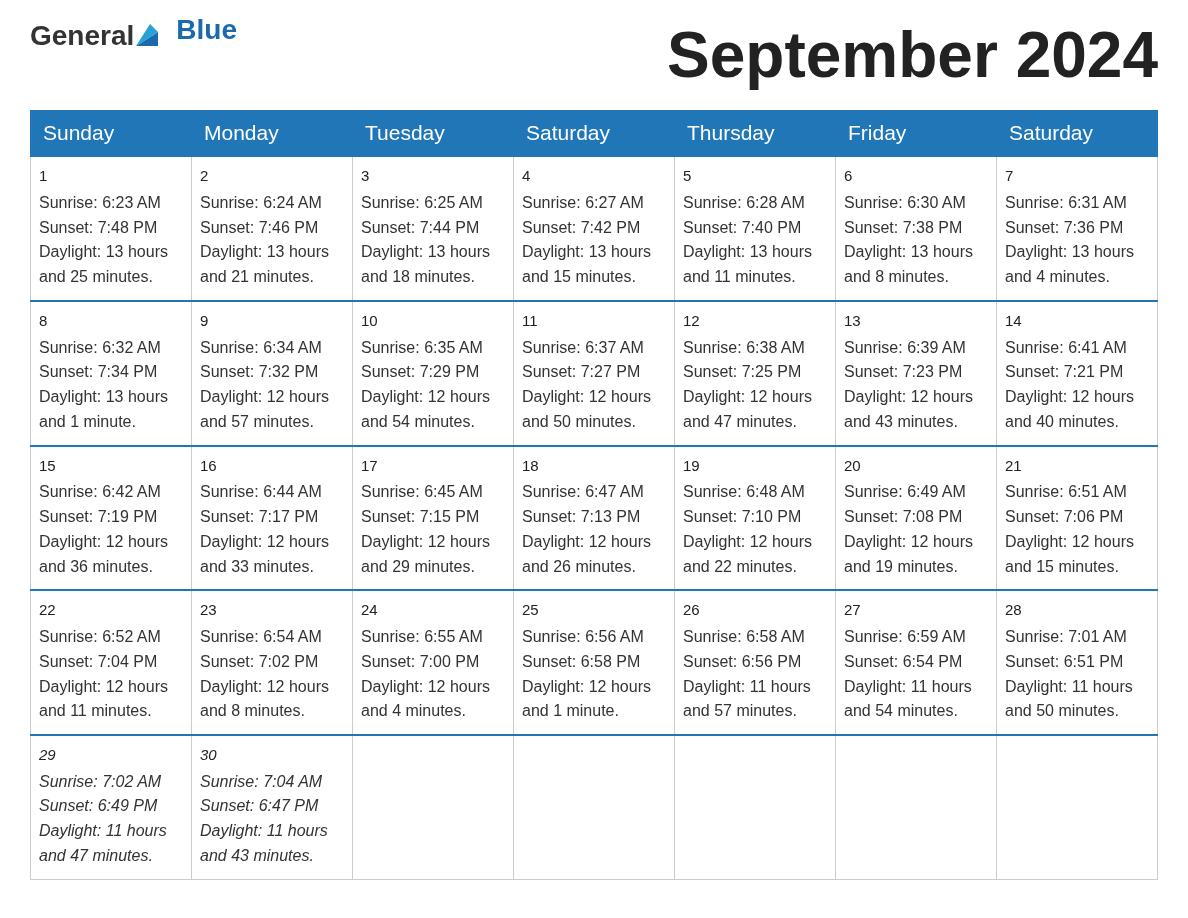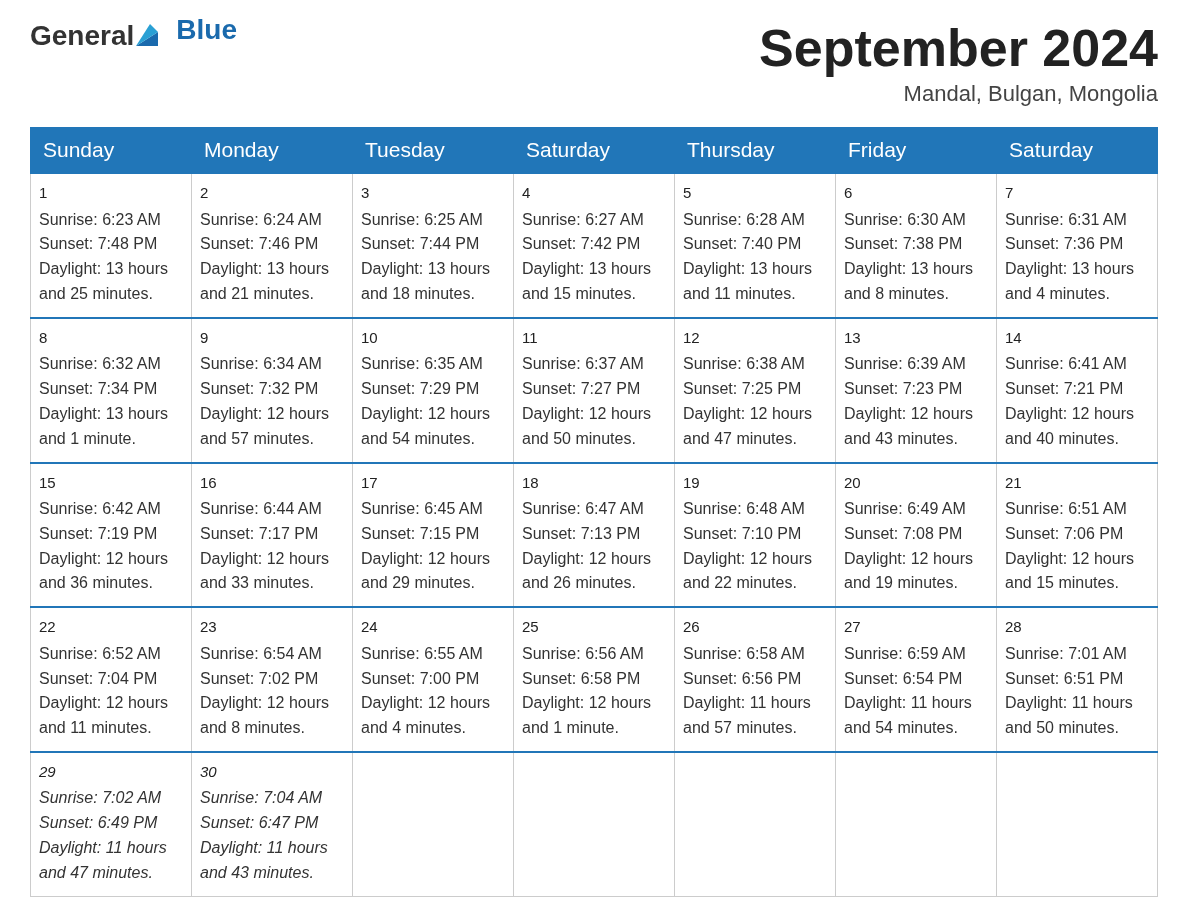--- a/index.html
+++ b/index.html
@@ -35,21 +35,21 @@
     .logo-icon {
       width: 22px;
       height: 22px;
       margin-left: 2px;
       margin-bottom: 2px;
     }
     .title-block {
       text-align: right;
     }
     .month-title {
-      font-size: 52px;
+      font-size: 64px;
       font-weight: bold;
       color: #222;
       line-height: 1.1;
     }
     .location-title {
       font-size: 22px;
       color: #444;
       margin-top: 4px;
     }
     .calendar-table {
@@ -108,21 +108,20 @@
         <svg class="logo-icon" viewBox="0 0 22 22" xmlns="http://www.w3.org/2000/svg">
           <polygon points="0,22 22,8 22,22" fill="#1a6aad"></polygon>
           <polygon points="0,22 14,0 22,8" fill="#2aa0d4"></polygon>
         </svg>
       </div>
       <span class="logo-text-blue" style="margin-top:-6px;margin-left:18px;">Blue</span>
     </div>
   </div>
   <div class="title-block">
     <div class="month-title">September 2024</div>
-    <div class="location-title">Mandal, Bulgan, Mongolia</div>
   </div>
 </div>
 
 <table class="calendar-table">
   <thead>
     <tr>
     <th>Sunday</th>
         <th>Monday</th>
         <th>Tuesday</th>
         <th>Saturday</th>

